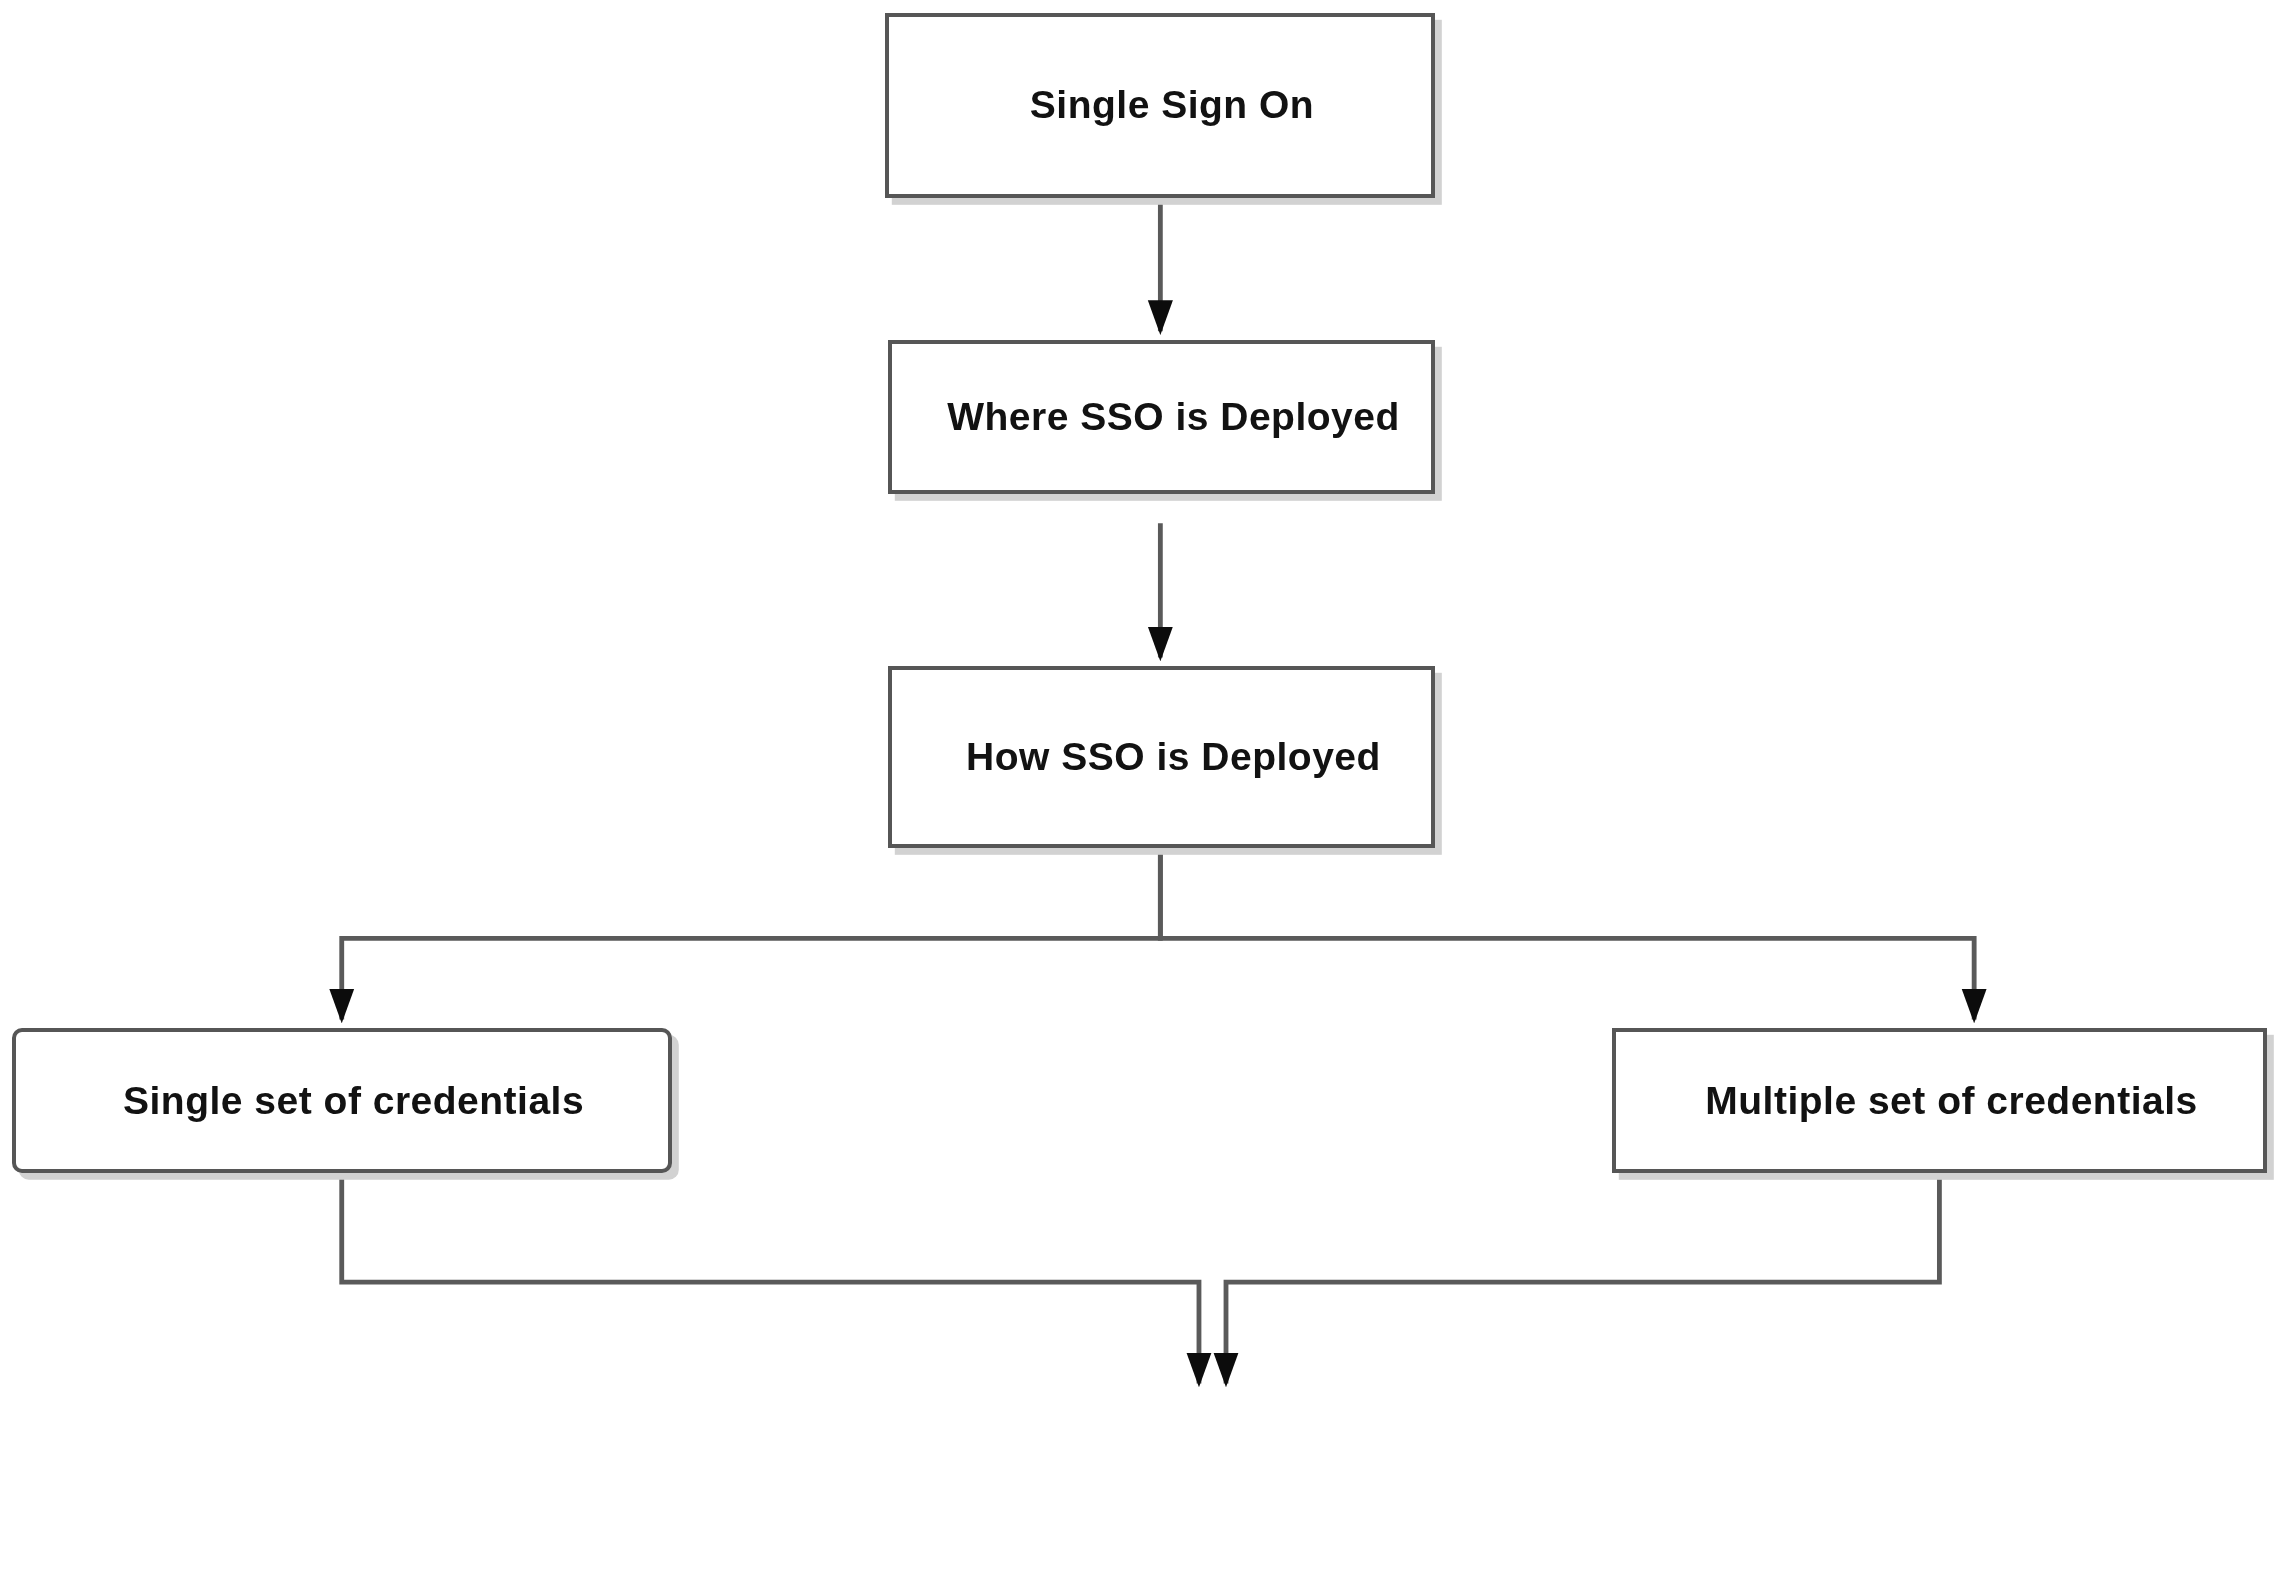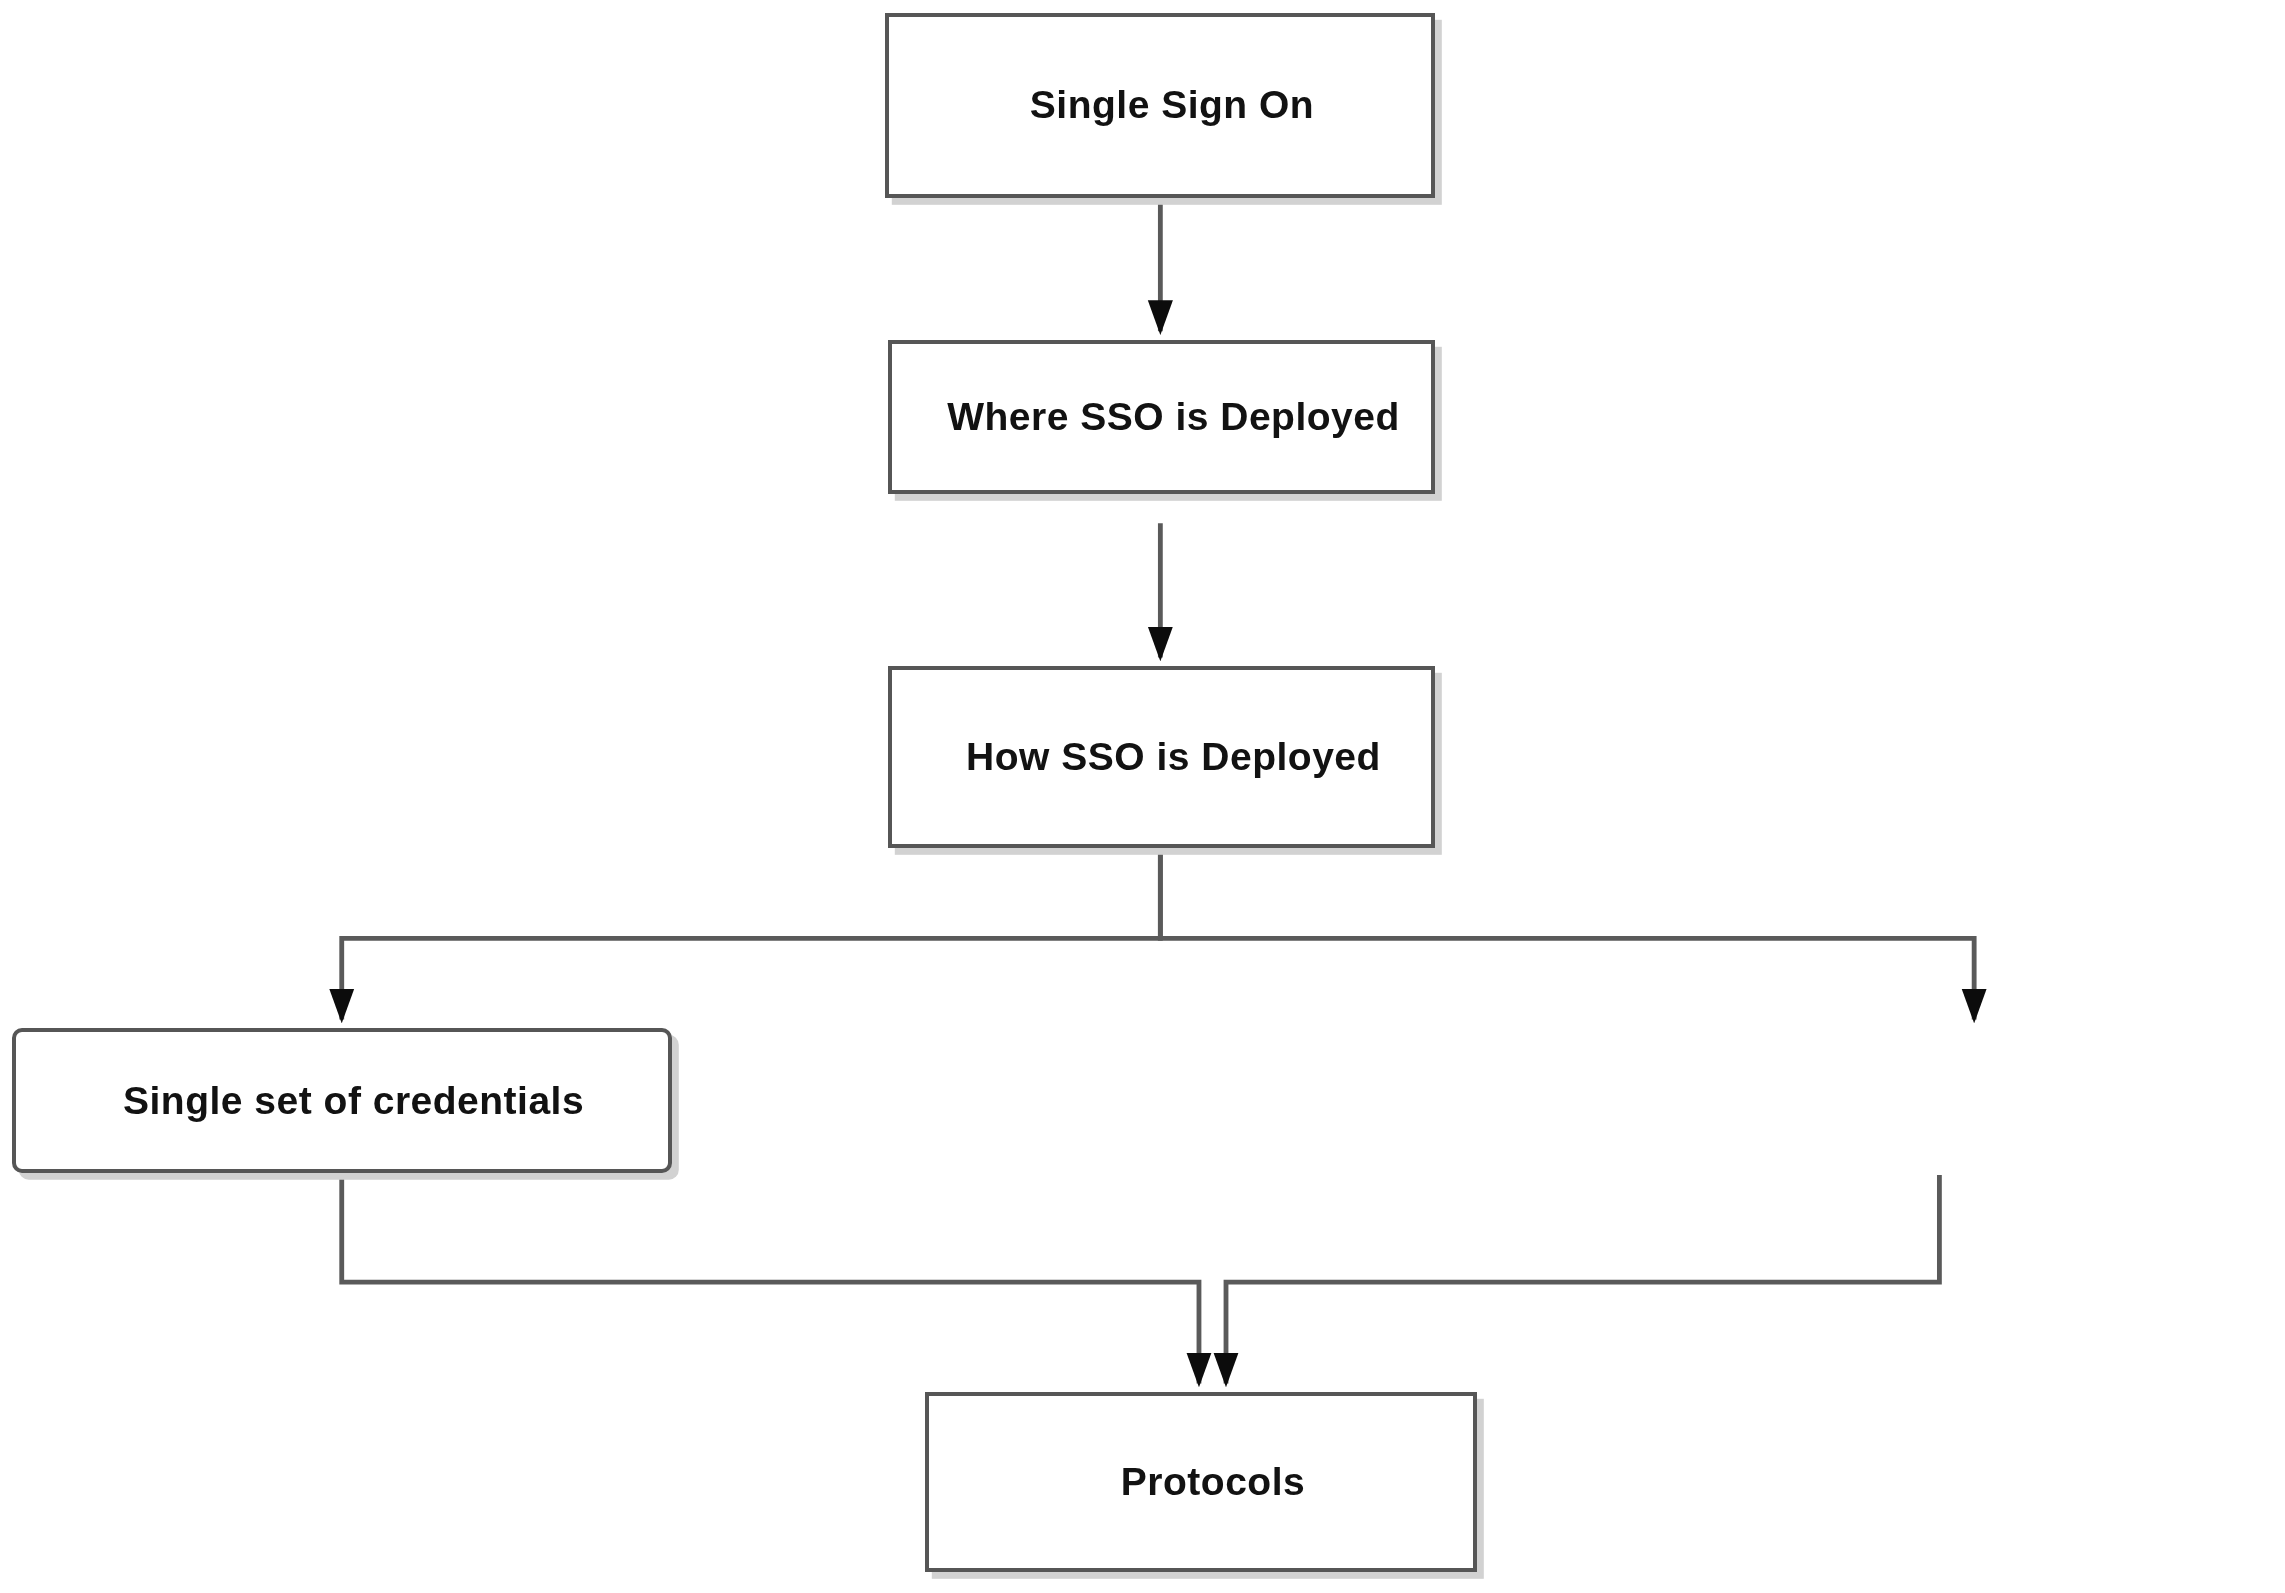--- a/index.html
+++ b/index.html
@@ -95,19 +95,19 @@
   </div>
 
   <div class="node" id="node-how">
     <span class="label">How SSO is Deployed</span>
   </div>
 
   <div class="node" id="node-single">
     <span class="label">Single set of credentials</span>
   </div>
 
+  <div class="node" id="node-multiple">
+    <span class="label">Multiple set of credentials</span>
+  </div>
 
-  <div class="node" id="node-protocols">
-    <span class="label">Protocols</span>
-  </div>
 
 </div>
 
 
 </body></html>

